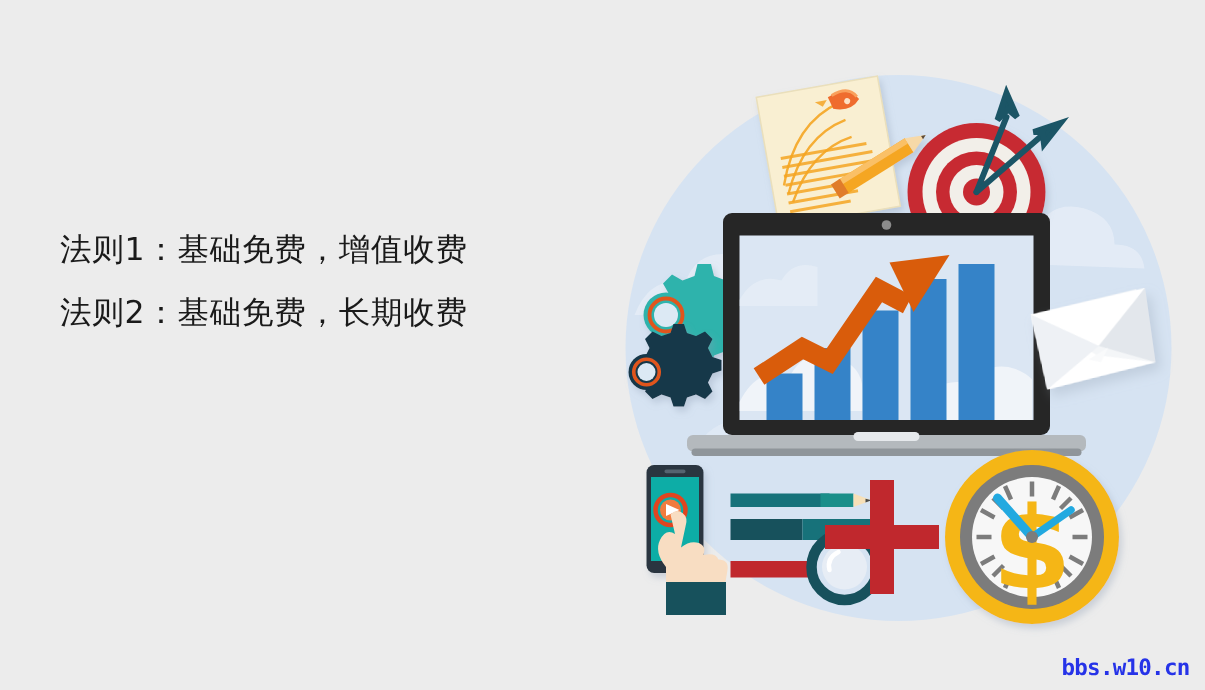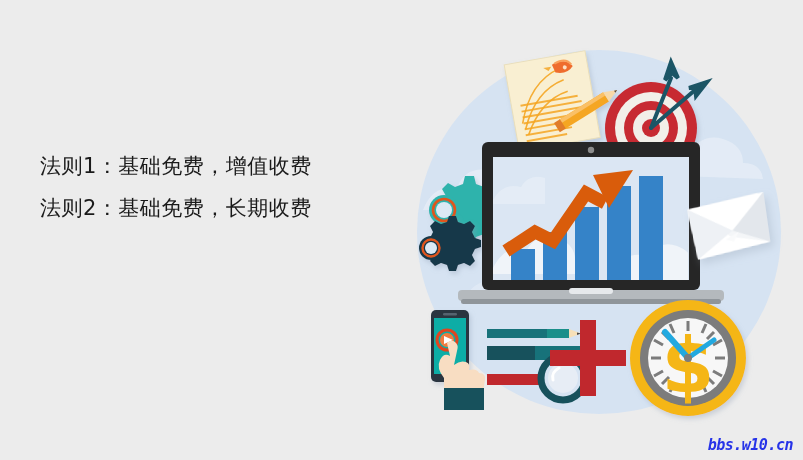--- a/index.html
+++ b/index.html
@@ -275,15 +275,15 @@
         <g>
           <line x1="285" y1="358" x2="262" y2="332" stroke="#23a9e0" stroke-width="6" stroke-linecap="round"></line>
           <line x1="285" y1="358" x2="311" y2="340" stroke="#23a9e0" stroke-width="5" stroke-linecap="round"></line>
           <circle cx="285" cy="358" r="4" fill="#7b7b7b"></circle>
         </g>
       </g>
 
     </svg>
   </div>
 
-  <div id="watermark" style="color: rgb(38, 51, 232); font-style: italic;">bbs.w10.cn</div>
+  <div id="watermark" style="color: rgb(38, 51, 232);">bbs.w10.cn</div>
 
 </div>
 
 </body></html>

